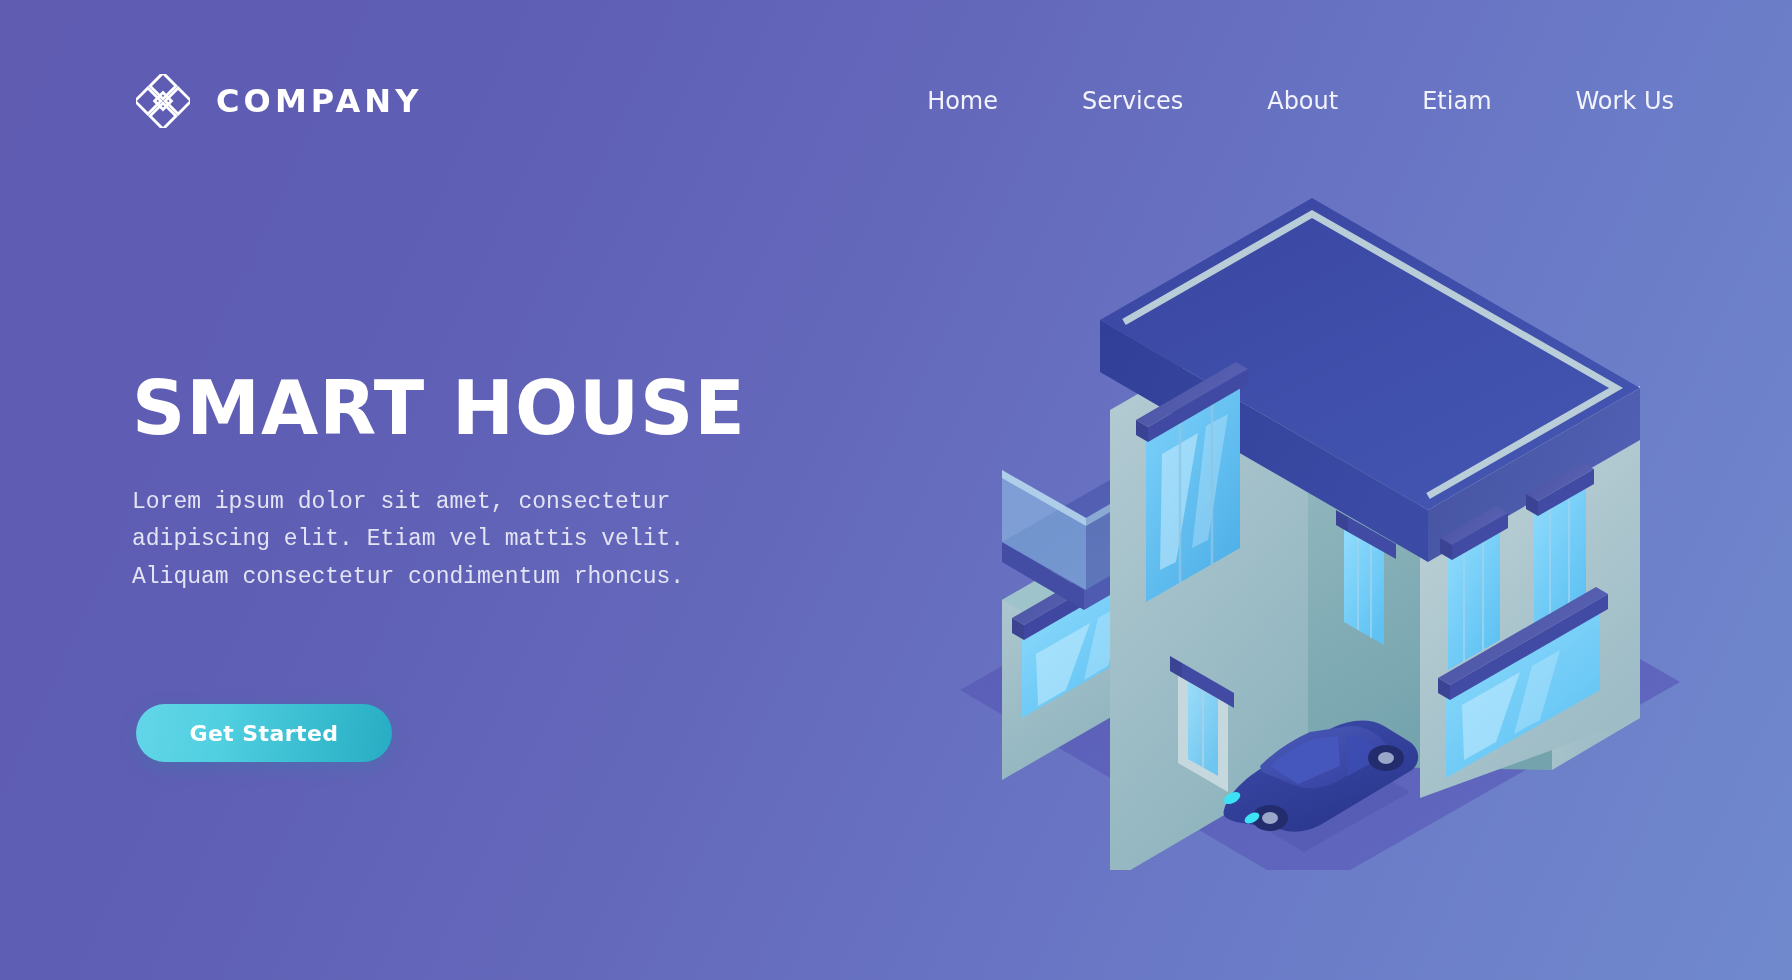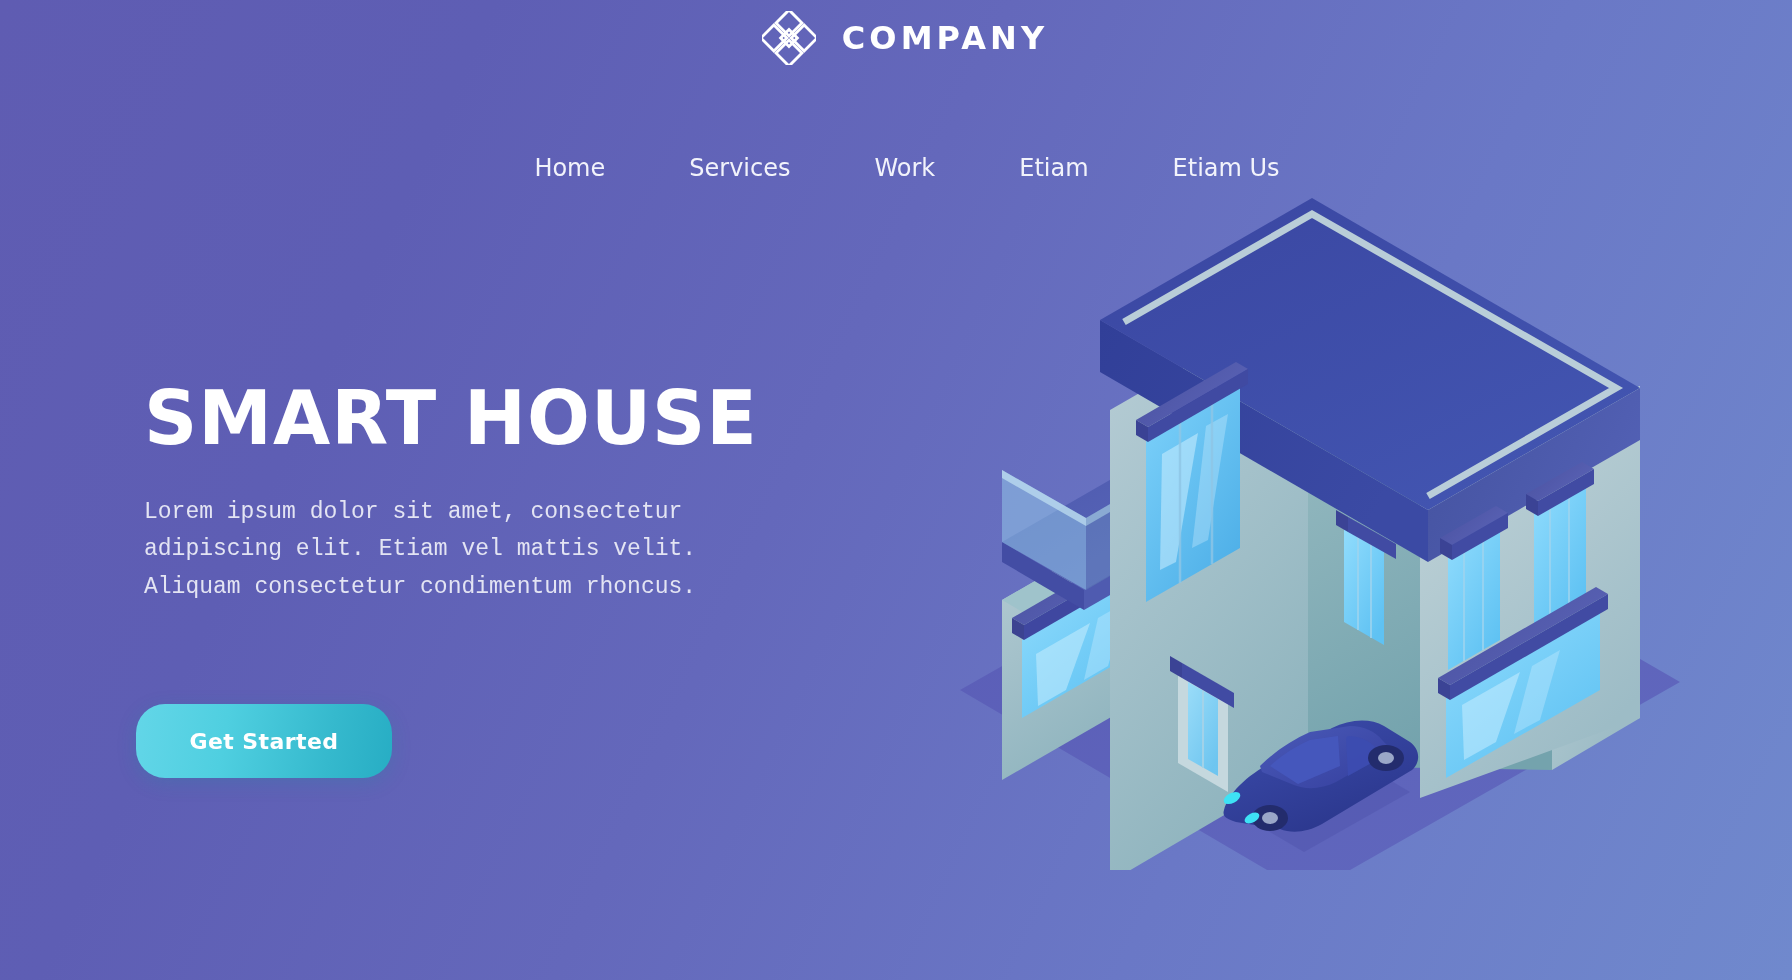--- a/index.html
+++ b/index.html
@@ -19,22 +19,21 @@
   }
 
   
   #header {
     position:absolute;
     top:0; left:0;
     width:1792px; height:190px;
     display:flex;
     align-items:center;
     justify-content:space-between;
-    padding:6px 118px 0 136px;
-    flex-direction:column;
+    padding:12px 118px 0 136px;
   }
 
   #brand {
     display:flex;
     align-items:center;
     gap:26px;
     height:64px;
   }
   #logo-mark { width:54px; height:54px; display:block; flex:none; }
 
@@ -62,24 +61,23 @@
     text-decoration:none;
     padding:10px 0;
     margin-left:84px;
     font-family:"DejaVu Sans", sans-serif;
   }
   .nav-link:first-child { margin-left:4px; }
 
   
   #hero-copy {
     position:absolute;
-    left:144px;
+    left:132px;
     top:370px;
     width:760px;
-    margin-top:10px;
   }
 
   #headline {
     color:#ffffff;
     font-size:74px;
     font-weight:bold;
     letter-spacing:1px;
     line-height:1.03;
     white-space:nowrap;
     font-family:"DejaVu Sans", sans-serif;
@@ -93,21 +91,21 @@
     line-height:1.62;
     max-width:600px;
     font-family:Liberation Mono, monospace;
   }
 
   #cta-button {
     position:absolute;
     left:136px;
     top:704px;
     width:256px;
-    height:74px;
+    height:58px;
     border:none;
     border-radius:29px;
     cursor:pointer;
     background:linear-gradient(100deg, #63d6e8 0%, #4fcfe0 35%, #35b9cd 75%, #27adc4 100%);
     color:#ffffff;
     font-size:22px;
     font-weight:bold;
     letter-spacing:0.4px;
     font-family:"DejaVu Sans", sans-serif;
     display:flex;
@@ -142,23 +140,23 @@
           <rect x="61" y="33" width="34" height="34" transform="rotate(45 78 50)"></rect>
           <rect x="39" y="39" width="22" height="22" transform="rotate(45 50 50)"></rect>
         </g>
       </svg>
       <span id="brand-name">COMPANY</span>
     </div>
 
     <nav id="nav">
       <a class="nav-link" href="#">Home</a>
       <a class="nav-link" href="#">Services</a>
-      <a class="nav-link" href="#">Work</a>
+      <a class="nav-link" href="#">About</a>
       <a class="nav-link" href="#">Etiam</a>
-      <a class="nav-link" href="#">Etiam Us</a>
+      <a class="nav-link" href="#">Work Us</a>
     </nav>
 
   </header>
 
   <div id="hero-copy">
     <h1 id="headline">SMART HOUSE</h1>
     <p id="subcopy">Lorem ipsum dolor sit amet, consectetur adipiscing elit. Etiam vel mattis velit. Aliquam consectetur condimentum rhoncus.</p>
   </div>
 
   <button id="cta-button">Get Started</button>

